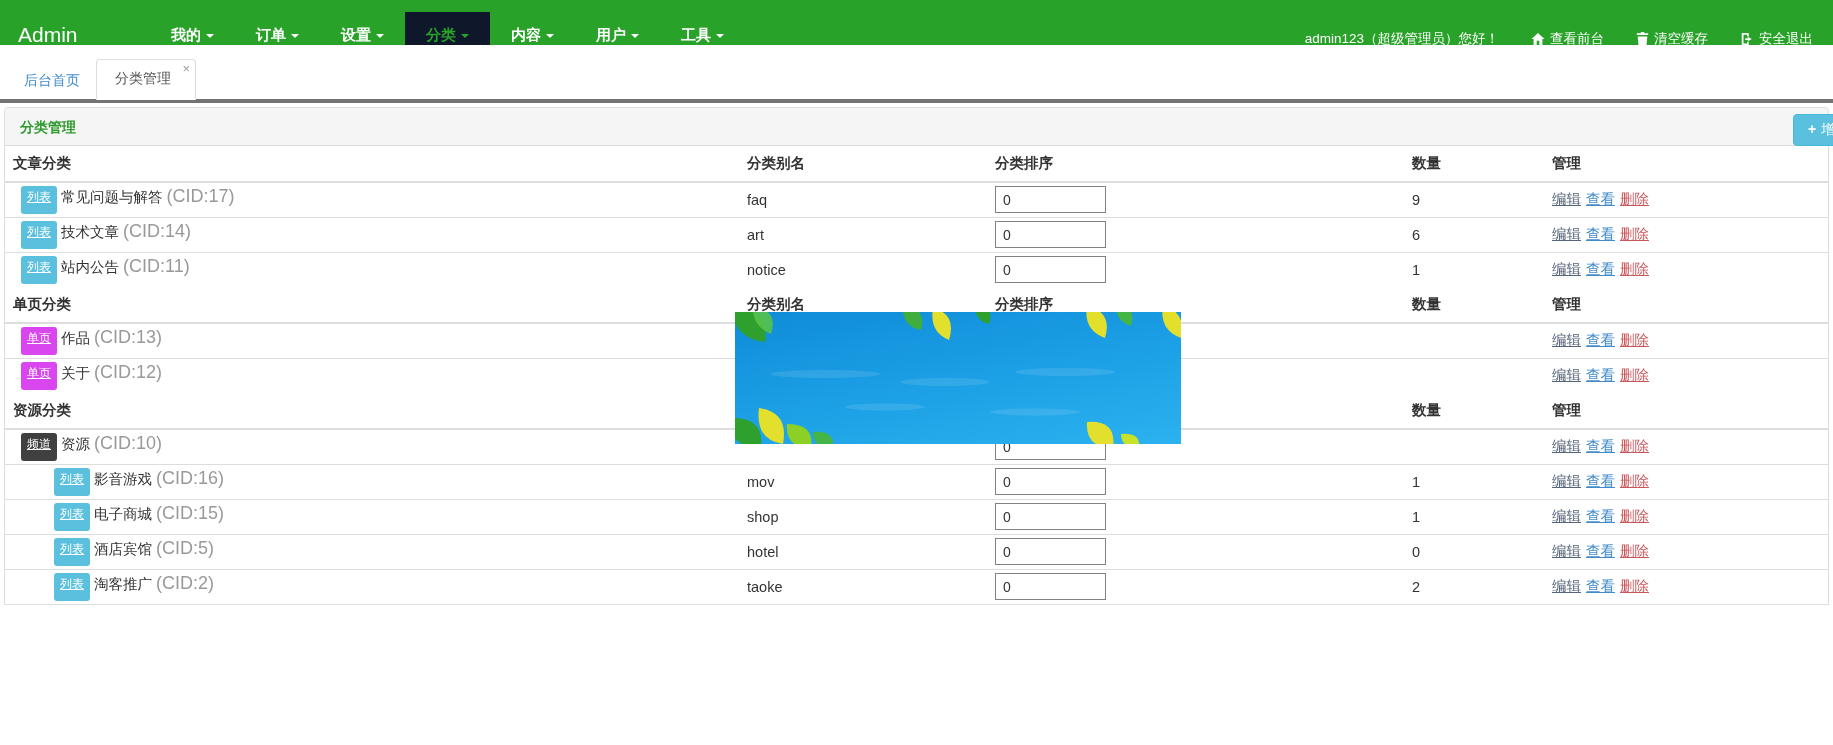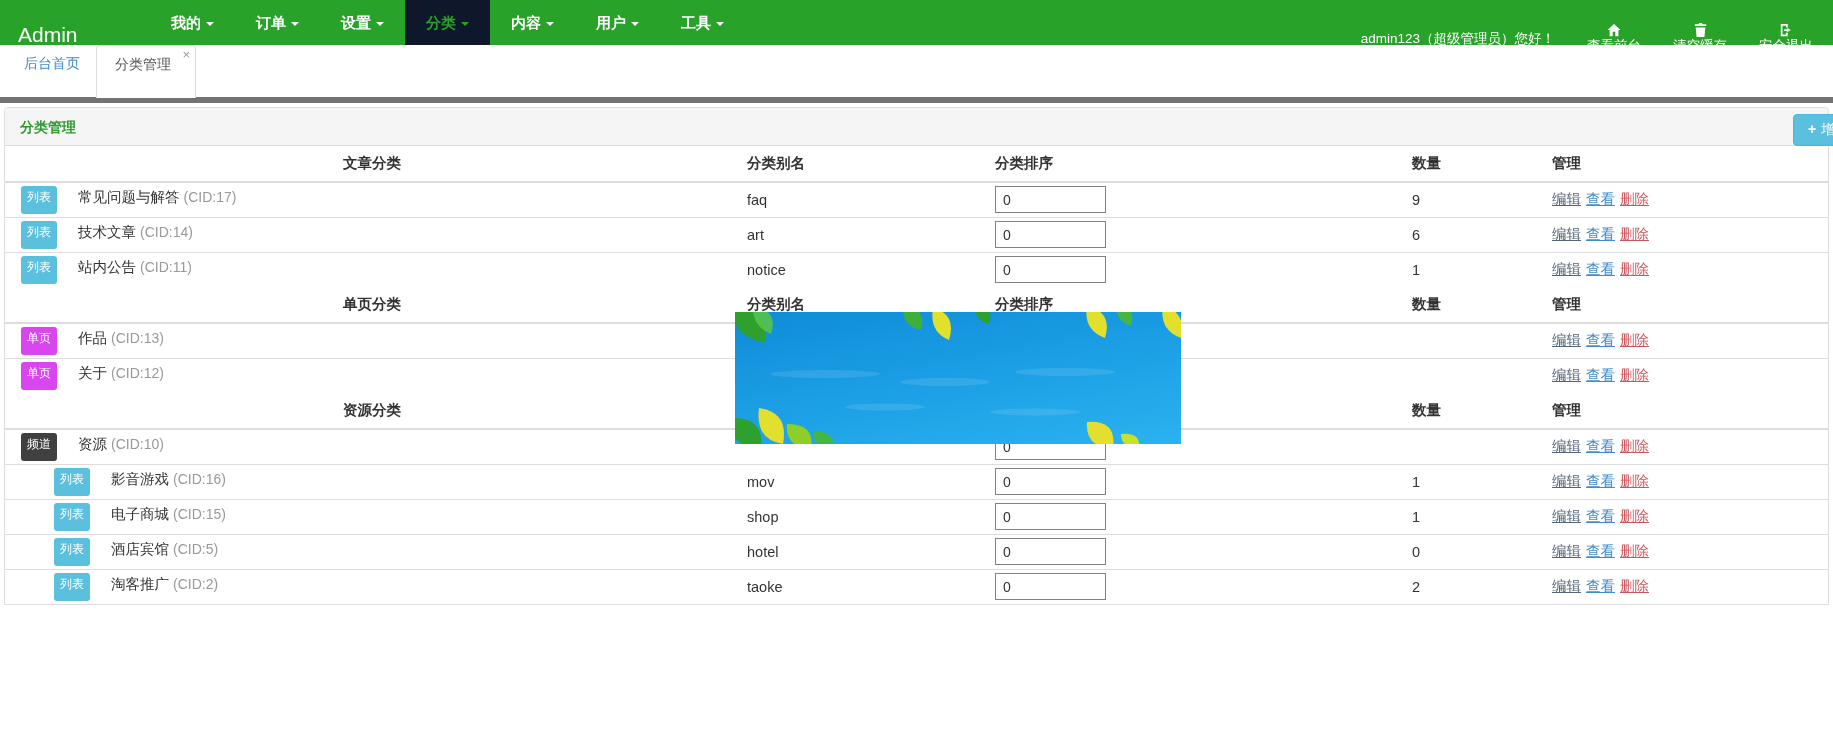--- a/index.html
+++ b/index.html
@@ -2,60 +2,60 @@
 <html><head>
 <meta charset="utf-8">
 <style>
   * { margin:0; padding:0; box-sizing:border-box; }
   html,body { width:1833px; height:745px; overflow:hidden; background:#fff;
     font-family:"Liberation Sans","DejaVu Sans",sans-serif; color:#333; }
 
   
   .navbar { position:relative; height:45px; background:#28a228; display:flex; align-items:stretch; }
   .brand { color:#fff; font-size:21px; line-height:45px; padding:12px 18px; width:150px; }
-  .nav-items { display:flex; }
+  .nav-items { display:flex;margin-top:12px; }
   .nav-item { color:#fff; font-size:15px; font-weight:bold; line-height:45px; padding:0 21px; cursor:pointer; white-space:nowrap; }
   .nav-item.active { background:#0f172a; color:#28a228; }
   .caret { display:inline-block; margin-left:5px; vertical-align:middle;
     border-top:4px solid; border-right:4px solid transparent; border-left:4px solid transparent; }
   .nav-right { position:absolute; right:0; top:16px; height:45px; display:flex; align-items:center; gap:32px; padding-right:20px; }
   .greeting { color:#fff; font-size:13.5px; }
-  .nav-action { color:#fff; font-size:13.5px; display:flex; align-items:center; cursor:pointer;flex-direction:column; }
+  .nav-action { color:#fff; font-size:13.5px; display:flex; align-items:center; gap:5px; cursor:pointer; }
   .nav-action svg { display:block; }
 
   
-  .tabs { position:relative; height:58px; border-bottom:6px solid #737373; padding-left:8px; display:flex; }
+  .tabs { position:relative; height:58px; border-bottom:4px solid #737373; padding-left:8px; display:flex; align-items:flex-end; }
   .tab { font-size:14px; padding:10px 16px; margin-bottom:-1px; cursor:pointer; }
   .tab.inactive { color:#428bca; }
   .tab.active { position:relative; background:#fff; color:#555; border:1px solid #ddd; border-bottom:1px solid #fff; border-radius:4px 4px 0 0; padding:10px 24px 11px 18px; }
   .tab-close { position:absolute; top:2px; right:5px; font-size:13px; color:#999; line-height:1; cursor:pointer; }
 
   
   .panel { margin:4px 4px 0 4px; border:1px solid #ddd; border-radius:4px 4px 0 0; background:#fff; }
   .panel-heading { position:relative; background:#f5f5f5; border-bottom:1px solid #ddd; border-radius:4px 4px 0 0; padding:10px 15px; height:38px; }
   .panel-title { color:#2f9a2f; font-size:14px; font-weight:bold; }
   .add-btn { position:absolute; left:1793px; top:114px; z-index:30; background:#5bc0de; color:#fff; border:1px solid #46b8da;
     border-radius:4px; font-size:14px; padding:6px 14px; white-space:nowrap; cursor:pointer; }
   .add-btn .plus { font-weight:bold; margin-right:5px; }
 
   
   table.cat { width:100%; border-collapse:collapse; table-layout:fixed; }
   col.c-name{width:726px;} col.c-alias{width:248px;} col.c-sort{width:417px;} col.c-count{width:140px;} col.c-manage{width:auto;}
   tr.sec-header th { text-align:left; font-size:14.5px; font-weight:bold; color:#333; height:36px;
     border-bottom:2px solid #ddd; padding-left:16px; }
-  tr.sec-header th.name-h { padding-left:8px;text-align:center; }
+  tr.sec-header th.name-h { padding-left:8px; }
   tr.row td { height:35px; border-top:1px solid #ddd; font-size:14.5px; padding-left:16px; vertical-align:middle; }
   tr.row:first-child td, tr.sec-header:first-child th { border-top:none; }
   td.name-cell { padding-left:22px; }
   tr.level2 td.name-cell { padding-left:49px; }
-  .badge { display:inline-block; font-size:12px; color:#fff; border-radius:3px; padding:3px 6px 8px; margin-right:21px; vertical-align:1px; }
+  .badge { display:inline-block; font-size:12px; color:#fff; border-radius:3px; padding:3px 6px 8px; margin-right:4px; vertical-align:1px;text-decoration:underline; }
   .badge.list { background:#5bc0de; }
   .badge.page { background:#d946ef; }
   .badge.channel { background:#404040; }
-  .cid { color:#999; font-size:14px; margin-left:4px; }
+  .cid { color:#999; font-size:18px; margin-left:4px; }
   .sort-input { width:111px; height:27px; border:1px solid #828282; background:#fff; font-size:14px; color:#333; padding:0 7px;
     font-family:"Liberation Sans","DejaVu Sans",sans-serif; }
   .lnk { cursor:pointer; margin-right:5px;text-decoration:underline; }
   .lnk.edit { color:#55657a; }
   .lnk.view { color:#428bca; }
   .lnk.del  { color:#c9575d; }
 
   
   .banner { position:absolute; left:735px; top:312px; width:446px; height:132px; z-index:20; overflow:hidden;
     background:linear-gradient(170deg,#0f8cd6 0%,#1a9de4 45%,#2bb2ef 100%); }

